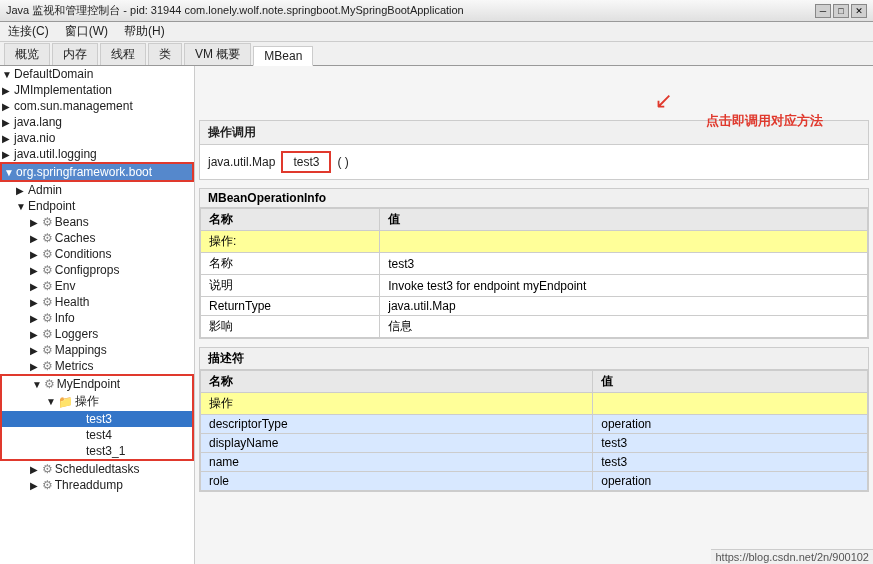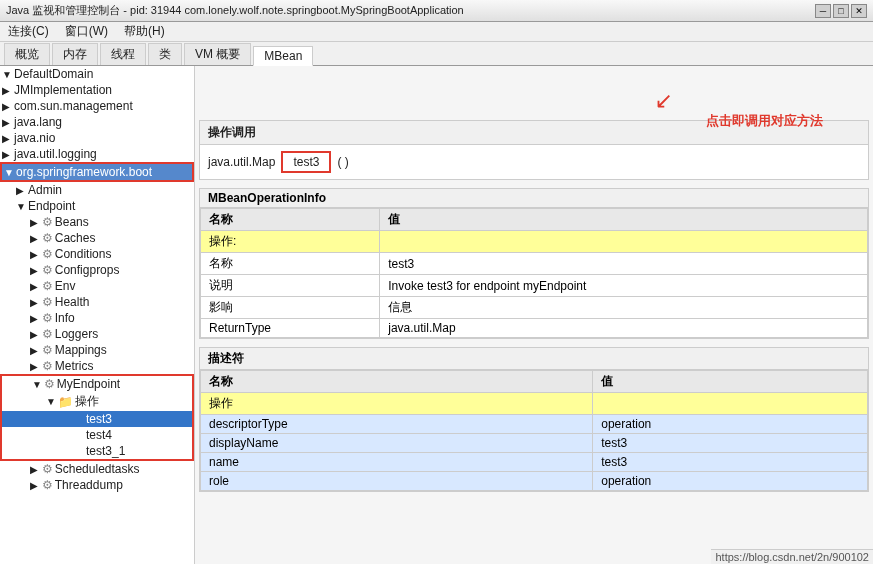--- a/index.html
+++ b/index.html
@@ -430,26 +430,26 @@
             </tr>
             <tr class="white">
               <td>名称</td>
               <td>test3</td>
             </tr>
             <tr class="white">
               <td>说明</td>
               <td>Invoke test3 for endpoint myEndpoint</td>
             </tr>
             <tr class="white">
+              <td>ReturnType</td>
+              <td>java.util.Map</td>
+            </tr>
+            <tr class="white">
               <td>影响</td>
               <td>信息</td>
-            </tr>
-            <tr class="white">
-              <td>ReturnType</td>
-              <td>java.util.Map</td>
             </tr>
           </tbody>
       </table>
     </div>
 
     <div class="info-table-section">
       <div class="info-table-title">描述符</div>
       <table class="info-table">
         <thead>
           <tr>

